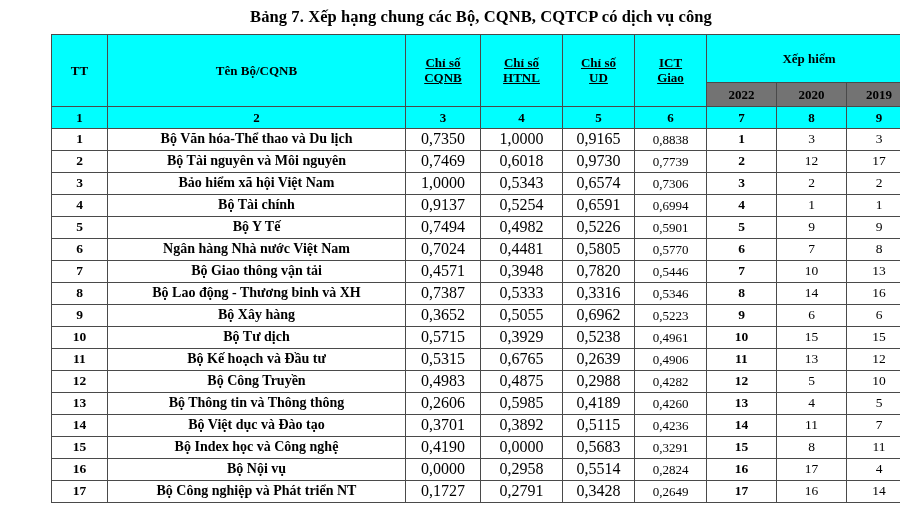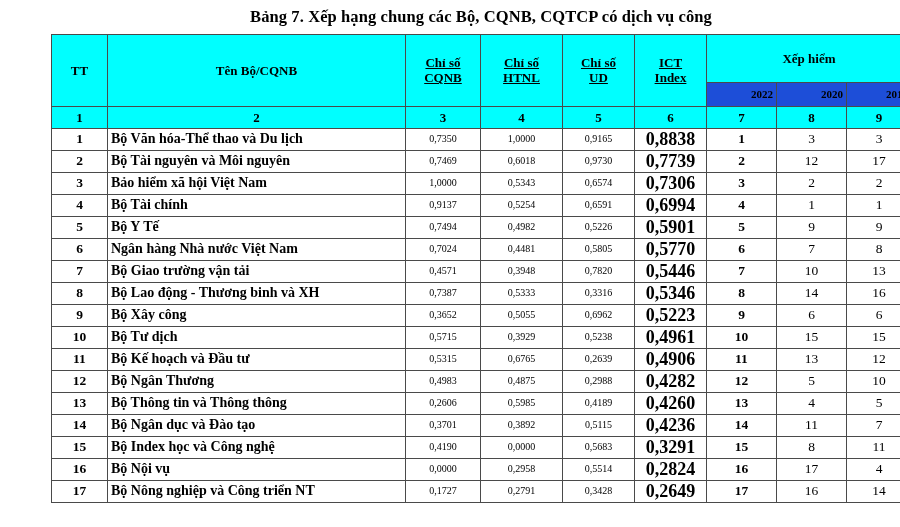--- a/index.html
+++ b/index.html
@@ -58,24 +58,24 @@
 
   
   .hdr th {
     background: #00ffff;
     font-weight: bold;
     text-align: center;
     font-size: 13px;
     height: 48px;
   }
   .hdr-sub th {
-    background: #1d4ed8;
-    font-weight: bold;
-    text-align: right;
-    font-size: 11px;
+    background: #737373;
+    font-weight: bold;
+    text-align: center;
+    font-size: 13px;
     height: 24px;
   }
   .colnum td {
     background: #00ffff;
     font-weight: bold;
     text-align: center;
     font-size: 13px;
     height: 22px;
   }
 
@@ -89,35 +89,35 @@
   tbody tr td {
     height: 22px;
     background: #ffffff;
   }
   .c-tt {
     text-align: center;
     font-weight: bold;
     font-size: 13.5px;
   }
   .c-name {
-    text-align: left;
+    text-align: center;
     font-weight: bold;
     font-size: 14px;
     padding-left: 8px;
     white-space: nowrap;
   }
   .c-val {
     text-align: center;
-    font-size: 10px;
+    font-size: 16px;
     font-weight: normal;
   }
   .c-ict {
     text-align: center;
-    font-size: 18px;
-    font-weight: bold;
+    font-size: 13px;
+    font-weight: normal;
   }
   .c-rank-cur {
     text-align: center;
     font-size: 13.5px;
     font-weight: bold;
   }
   .c-rank {
     text-align: center;
     font-size: 13.5px;
     font-weight: normal;
@@ -165,21 +165,21 @@
           <th rowspan="2">
             <span class="two-line">Chỉ số</span>
             <span class="two-line">HTNL</span>
           </th>
           <th rowspan="2">
             <span class="two-line">Chỉ số</span>
             <span class="two-line">UD</span>
           </th>
           <th rowspan="2">
             <span class="two-line">ICT</span>
-            <span class="two-line">Index</span>
+            <span class="two-line">Giao</span>
           </th>
           <th colspan="3">Xếp hiểm</th>
         </tr>
         <tr class="hdr-sub">
           <th>2022</th>
           <th>2020</th>
           <th>2019</th>
         </tr>
         <tr class="colnum">
           <td>1</td>
@@ -255,21 +255,21 @@
             <td class="c-val">0,7024</td>
             <td class="c-val">0,4481</td>
             <td class="c-val">0,5805</td>
             <td class="c-ict">0,5770</td>
             <td class="c-rank-cur">6</td>
             <td class="c-rank">7</td>
             <td class="c-rank">8</td>
           </tr>
           <tr>
             <td class="c-tt">7</td>
-            <td class="c-name">Bộ Giao trường vận tải</td>
+            <td class="c-name">Bộ Giao thông vận tải</td>
             <td class="c-val">0,4571</td>
             <td class="c-val">0,3948</td>
             <td class="c-val">0,7820</td>
             <td class="c-ict">0,5446</td>
             <td class="c-rank-cur">7</td>
             <td class="c-rank">10</td>
             <td class="c-rank">13</td>
           </tr>
           <tr>
             <td class="c-tt">8</td>
@@ -277,21 +277,21 @@
             <td class="c-val">0,7387</td>
             <td class="c-val">0,5333</td>
             <td class="c-val">0,3316</td>
             <td class="c-ict">0,5346</td>
             <td class="c-rank-cur">8</td>
             <td class="c-rank">14</td>
             <td class="c-rank">16</td>
           </tr>
           <tr>
             <td class="c-tt">9</td>
-            <td class="c-name">Bộ Xây công</td>
+            <td class="c-name">Bộ Xây hàng</td>
             <td class="c-val">0,3652</td>
             <td class="c-val">0,5055</td>
             <td class="c-val">0,6962</td>
             <td class="c-ict">0,5223</td>
             <td class="c-rank-cur">9</td>
             <td class="c-rank">6</td>
             <td class="c-rank">6</td>
           </tr>
           <tr>
             <td class="c-tt">10</td>
@@ -310,21 +310,21 @@
             <td class="c-val">0,5315</td>
             <td class="c-val">0,6765</td>
             <td class="c-val">0,2639</td>
             <td class="c-ict">0,4906</td>
             <td class="c-rank-cur">11</td>
             <td class="c-rank">13</td>
             <td class="c-rank">12</td>
           </tr>
           <tr>
             <td class="c-tt">12</td>
-            <td class="c-name">Bộ Ngân Thương</td>
+            <td class="c-name">Bộ Công Truyền</td>
             <td class="c-val">0,4983</td>
             <td class="c-val">0,4875</td>
             <td class="c-val">0,2988</td>
             <td class="c-ict">0,4282</td>
             <td class="c-rank-cur">12</td>
             <td class="c-rank">5</td>
             <td class="c-rank">10</td>
           </tr>
           <tr>
             <td class="c-tt">13</td>
@@ -332,21 +332,21 @@
             <td class="c-val">0,2606</td>
             <td class="c-val">0,5985</td>
             <td class="c-val">0,4189</td>
             <td class="c-ict">0,4260</td>
             <td class="c-rank-cur">13</td>
             <td class="c-rank">4</td>
             <td class="c-rank">5</td>
           </tr>
           <tr>
             <td class="c-tt">14</td>
-            <td class="c-name">Bộ Ngân dục và Đào tạo</td>
+            <td class="c-name">Bộ Việt dục và Đào tạo</td>
             <td class="c-val">0,3701</td>
             <td class="c-val">0,3892</td>
             <td class="c-val">0,5115</td>
             <td class="c-ict">0,4236</td>
             <td class="c-rank-cur">14</td>
             <td class="c-rank">11</td>
             <td class="c-rank">7</td>
           </tr>
           <tr>
             <td class="c-tt">15</td>
@@ -365,21 +365,21 @@
             <td class="c-val">0,0000</td>
             <td class="c-val">0,2958</td>
             <td class="c-val">0,5514</td>
             <td class="c-ict">0,2824</td>
             <td class="c-rank-cur">16</td>
             <td class="c-rank">17</td>
             <td class="c-rank">4</td>
           </tr>
           <tr>
             <td class="c-tt">17</td>
-            <td class="c-name">Bộ Nông nghiệp và Công triển NT</td>
+            <td class="c-name">Bộ Công nghiệp và Phát triển NT</td>
             <td class="c-val">0,1727</td>
             <td class="c-val">0,2791</td>
             <td class="c-val">0,3428</td>
             <td class="c-ict">0,2649</td>
             <td class="c-rank-cur">17</td>
             <td class="c-rank">16</td>
             <td class="c-rank">14</td>
           </tr>
         </tbody>
     </table>

